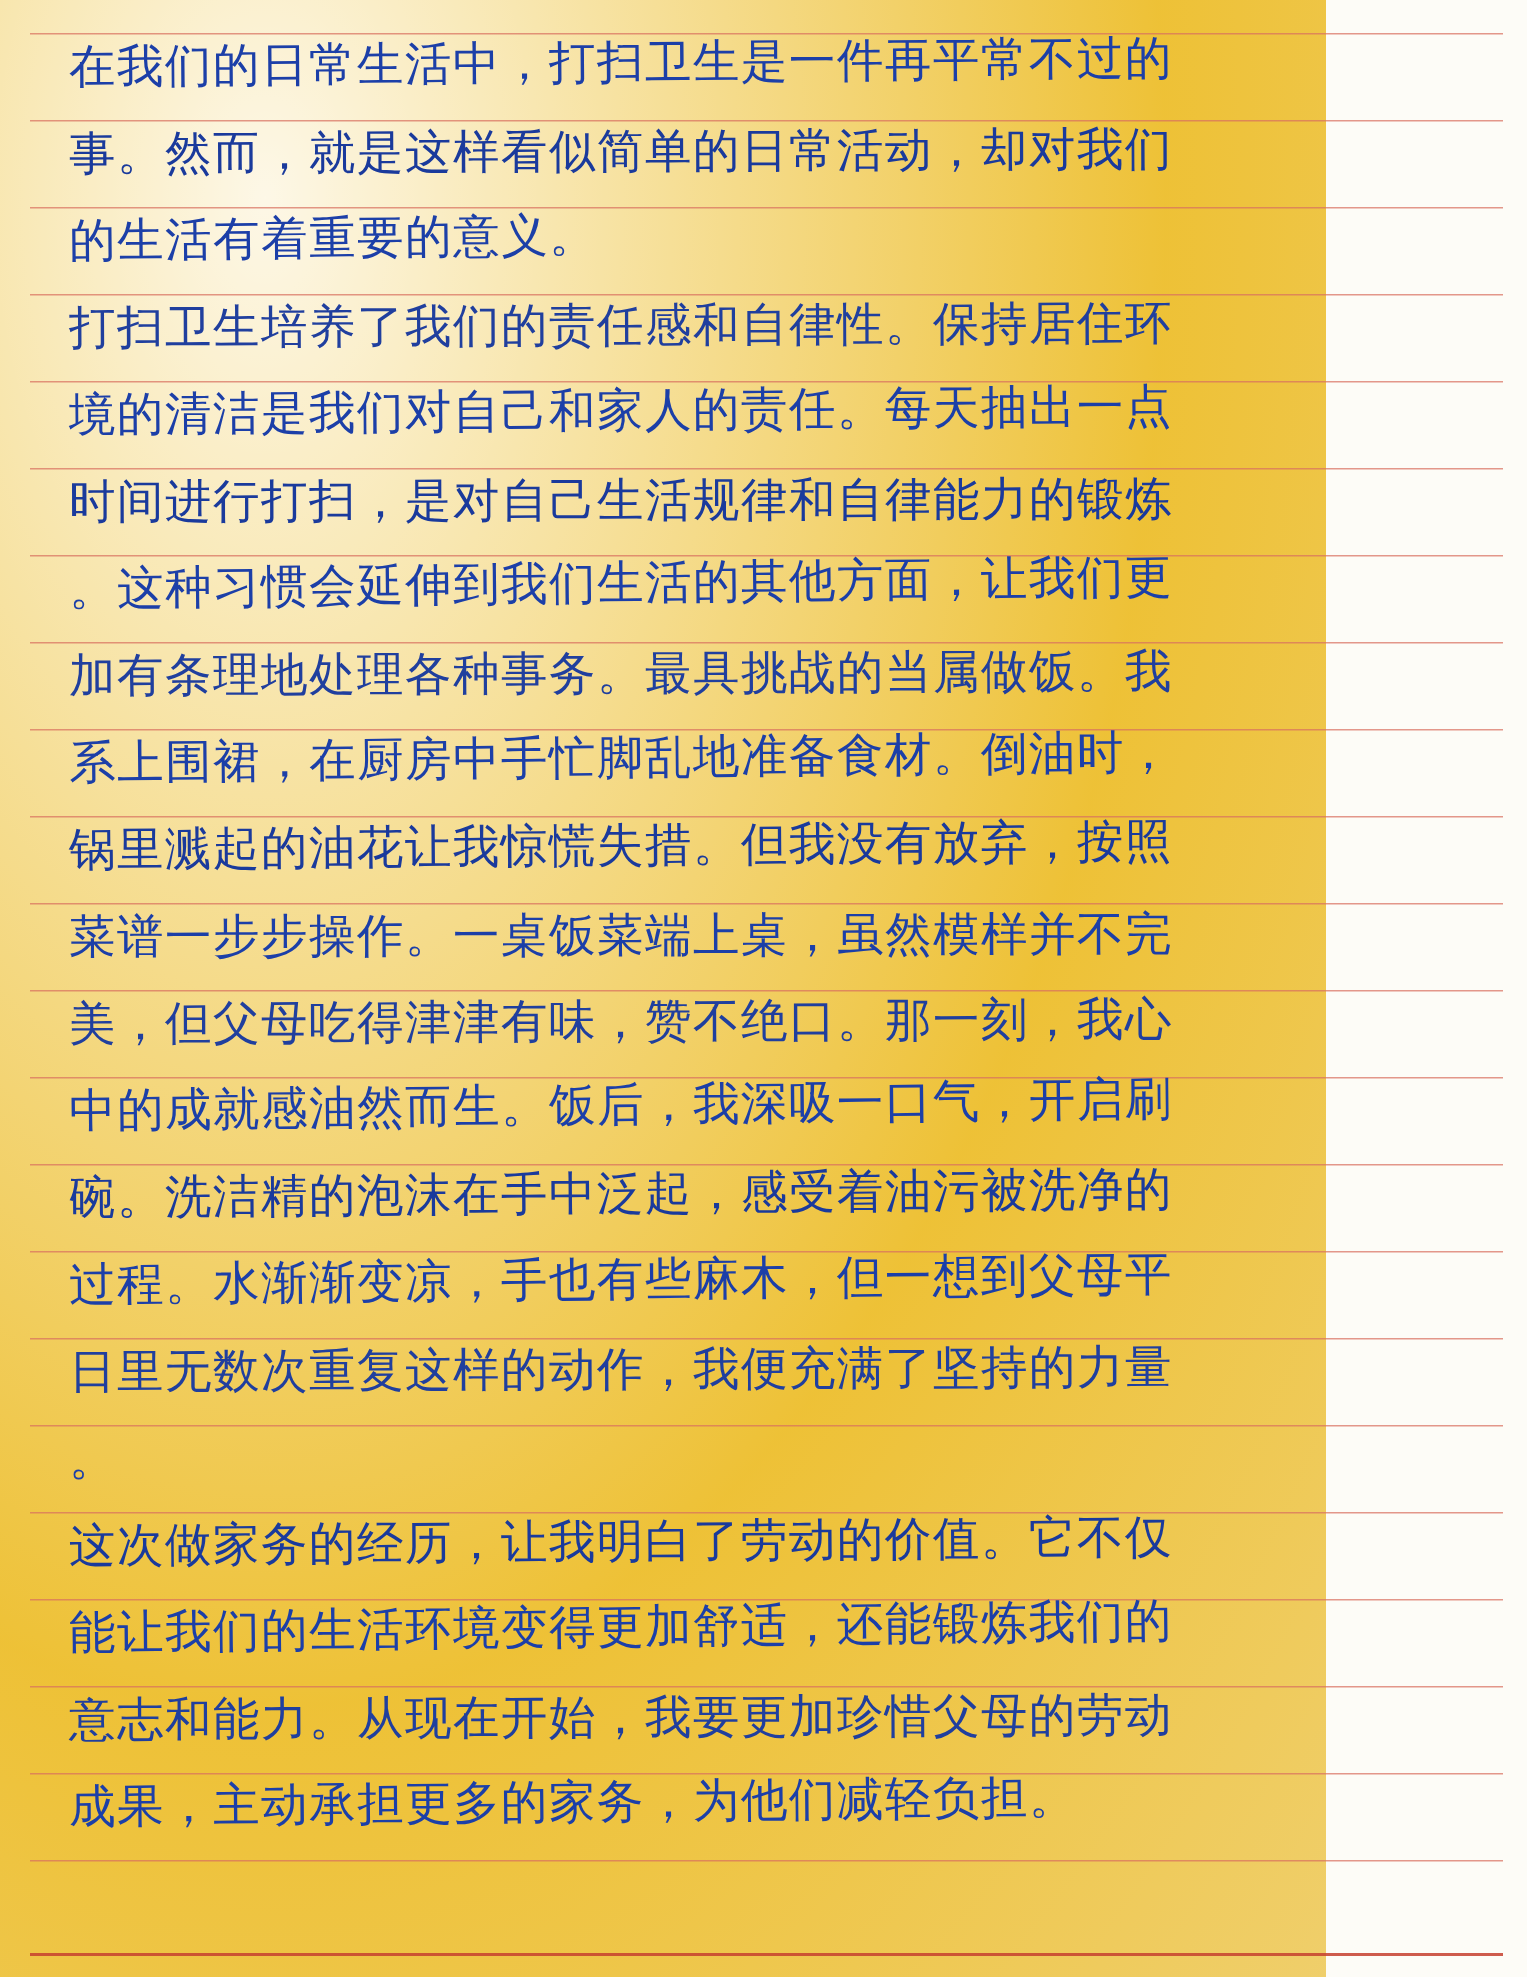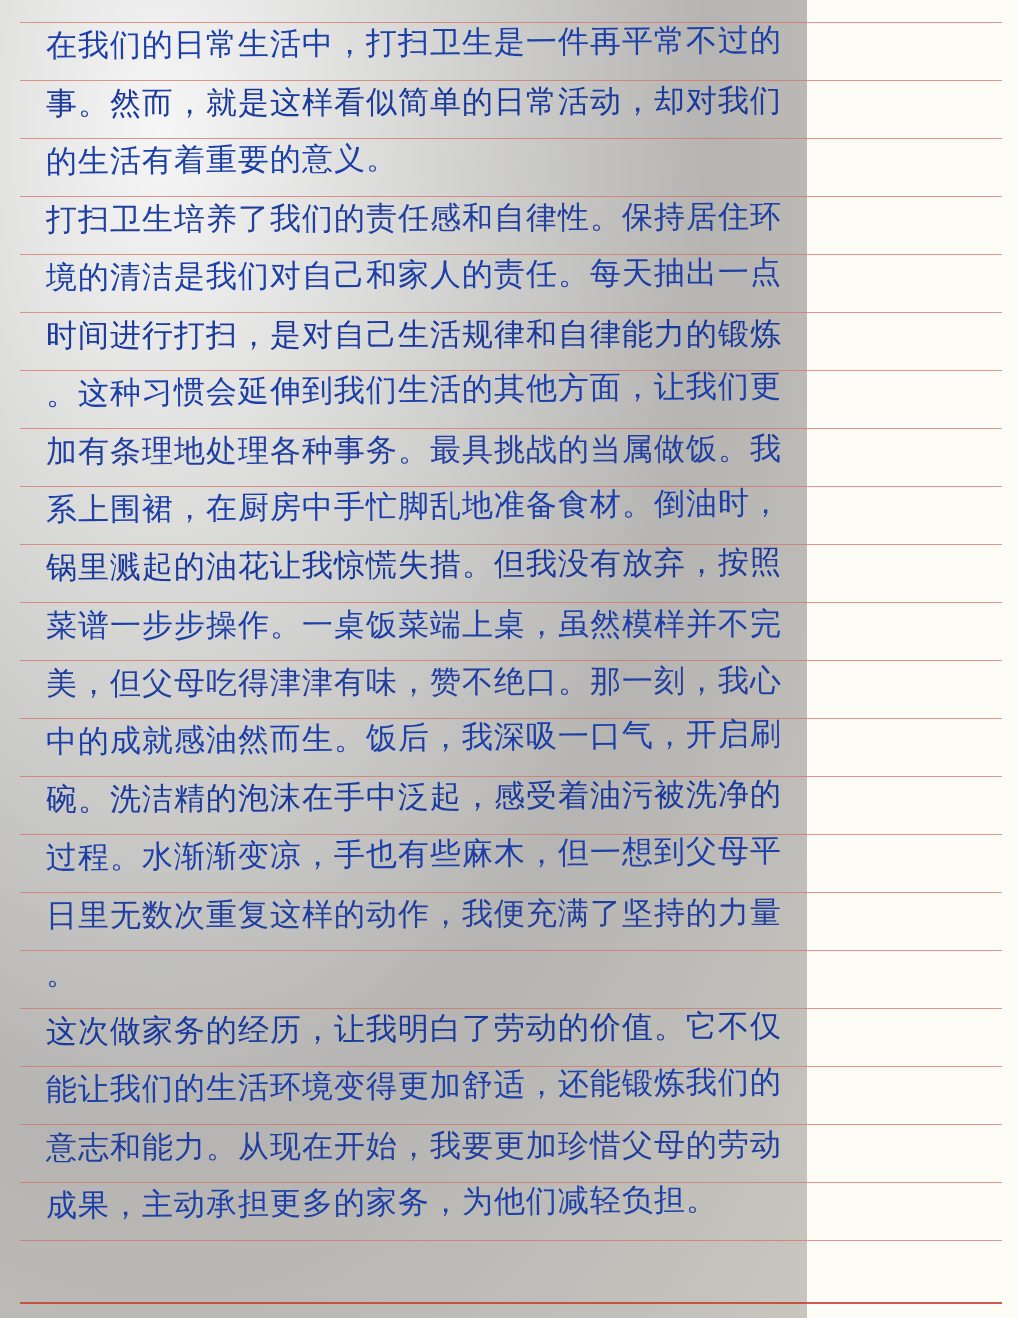--- a/index.html
+++ b/index.html
@@ -8,23 +8,23 @@
   }
   body {
     width: 1018px;
     height: 1318px;
     background: #fdfcf7;
     font-family: "Liberation Serif", serif;
     overflow: hidden;
   }
   .page {
     position: relative;
-    width: 807px;
+    width: 884px;
     height: 1318px;
-    background: #a3a3a3;
+    background: #eab308;
     box-sizing: border-box;
   }
   
   .paper-tint {
     position: absolute;
     inset: 0;
     background:
       radial-gradient(ellipse at 20% 10%, rgba(255,255,255,0.9) 0%, rgba(253,250,240,0.2) 60%, rgba(246,240,226,0.45) 100%);
     pointer-events: none;
   }

